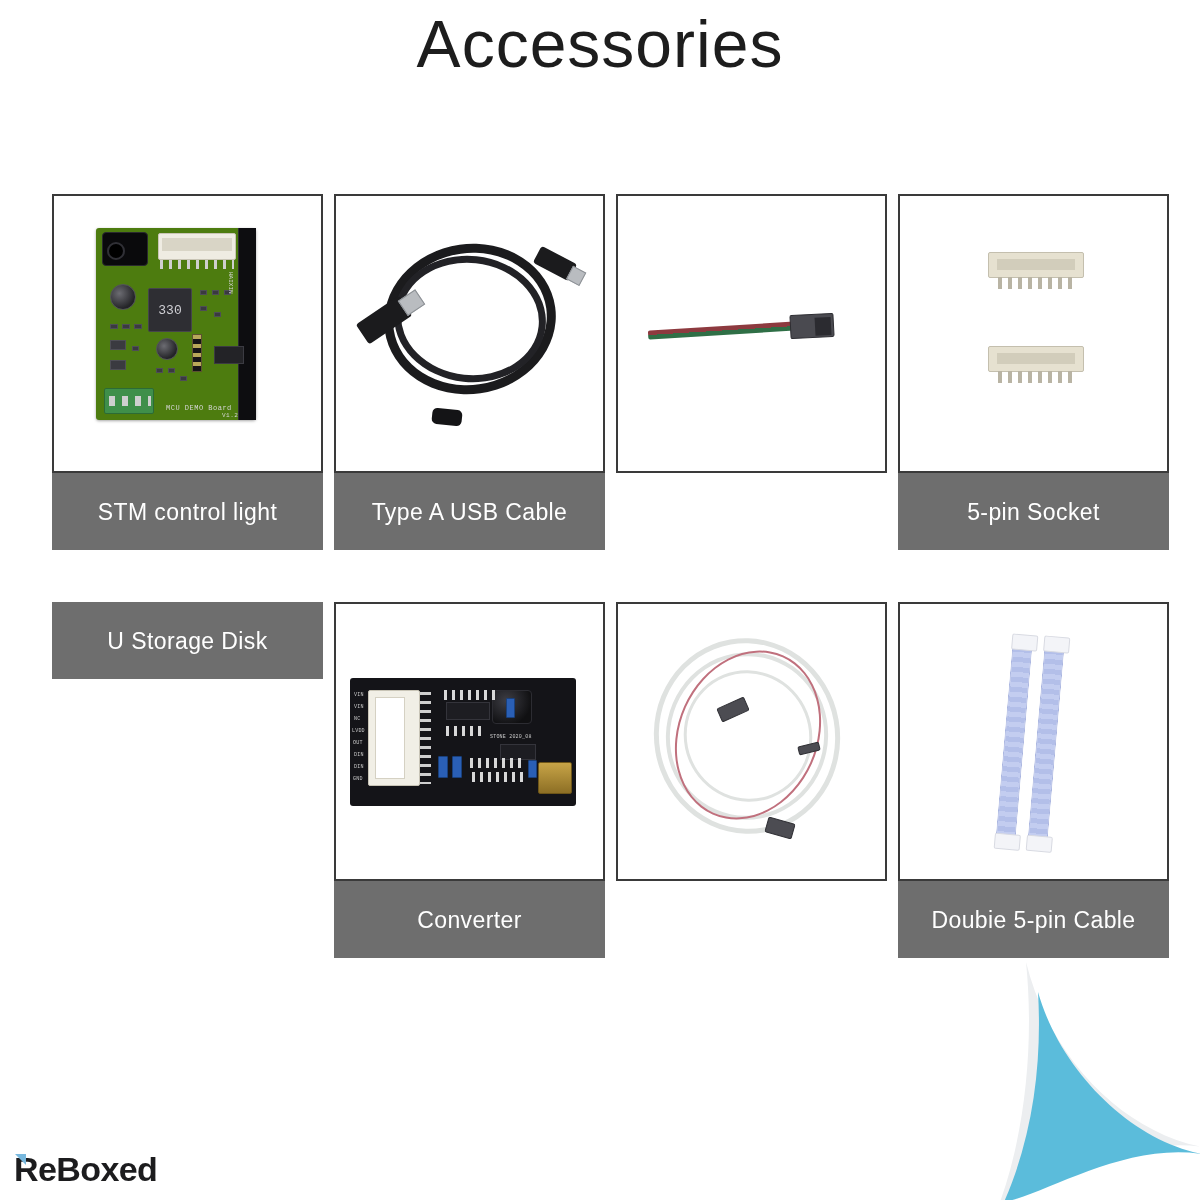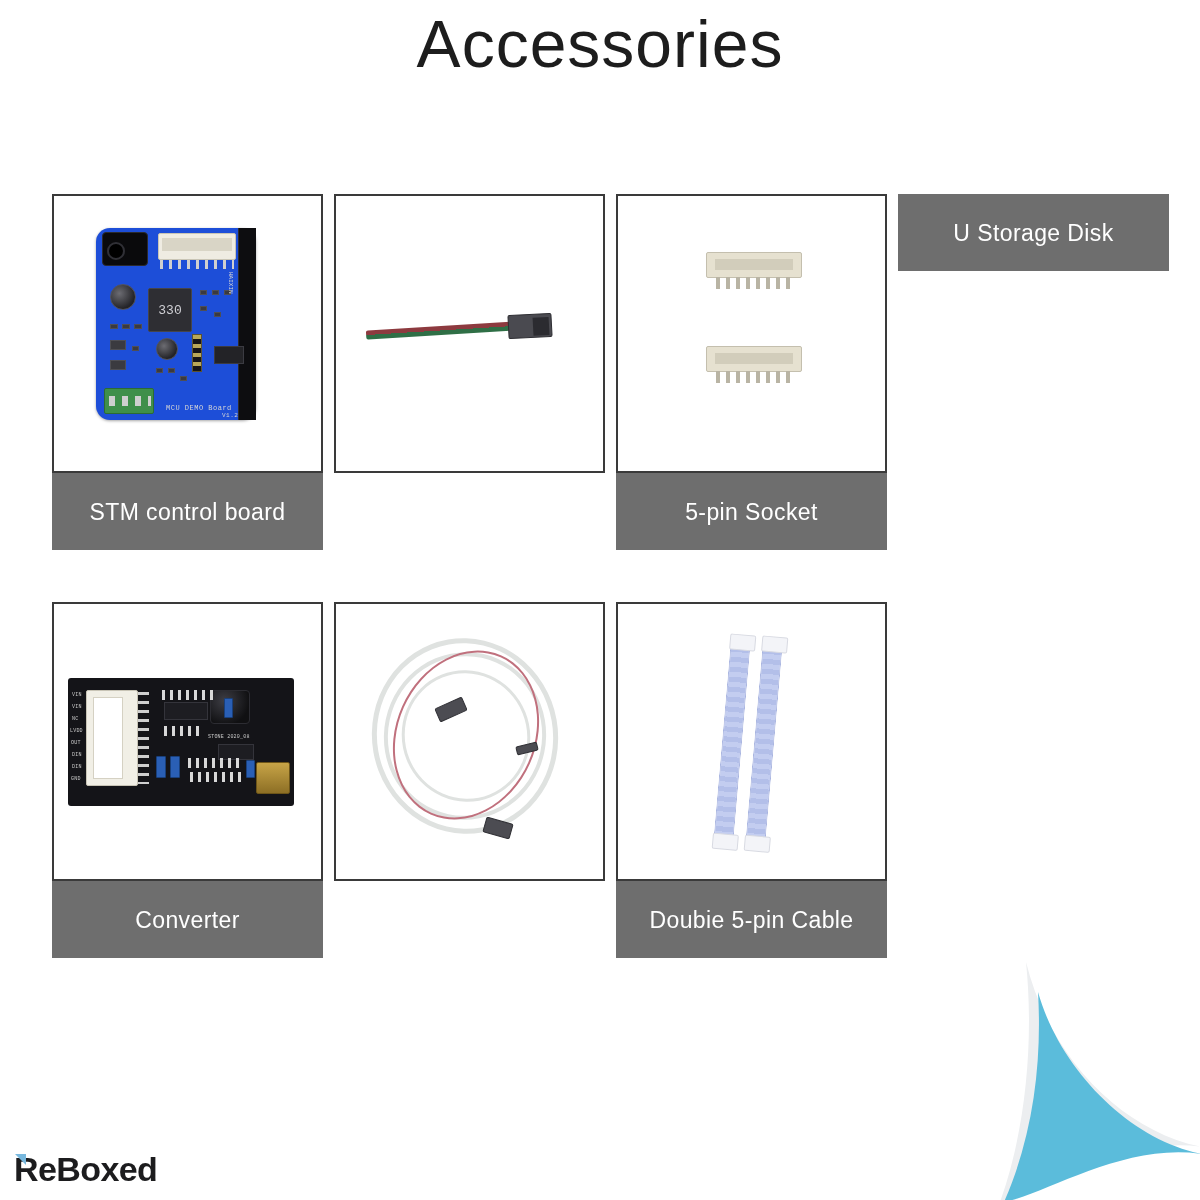--- a/index.html
+++ b/index.html
@@ -66,22 +66,22 @@
   }
 
   
   .art { position: absolute; inset: 0; }
 
   
   .pcb1 {
     position: absolute;
     left: 42px; top: 32px;
     width: 160px; height: 192px;
-    background: #1d4ed8;
-    border-radius: 14px;
+    background: #4d7c0f;
+    border-radius: 3px;
     box-shadow: 0 1px 3px rgba(0,0,0,.35);
   }
   .pcb1-right {
     position: absolute; right: 0; top: 0;
     width: 18px; height: 100%;
     background: #0d0d10;
     border-left: 1px solid #2b2b30;
   }
   .jack {
     position: absolute; left: 6px; top: 4px;
@@ -409,23 +409,35 @@
           <div class="smd" style="left:118px;top:84px;width:7px;height:5px;"></div>
           <div class="smd" style="left:60px;top:140px;width:7px;height:5px;"></div>
           <div class="smd" style="left:72px;top:140px;width:7px;height:5px;"></div>
           <div class="smd" style="left:84px;top:148px;width:7px;height:5px;"></div>
           <div class="silk">MCU DEMO Board</div>
           <div class="silk" style="left:126px;bottom:1px;font-size:6px;">V1.2</div>
           <div class="silk-v">HAIXIN</div>
         </div>
       </div>
     </div>
-    <div class="card-label">STM control board</div>
-  </div>
-
+    <div class="card-label">STM control light</div>
+  </div>
+
+  <div class="card">
+    <div class="card-img">
+      <div class="art">
+        <div class="usb-loop"></div>
+        <div class="usb-loop2"></div>
+        <div class="ferrite"></div>
+        <div class="usb-a"></div>
+        <div class="usb-mini"></div>
+      </div>
+    </div>
+    <div class="card-label">Type A USB Cable</div>
+  </div>
 
   <div class="card">
     <div class="card-img">
       <div class="art">
         <div class="ls-wire"></div>
         <div class="ls-conn"></div>
       </div>
     </div>
   </div>
 

